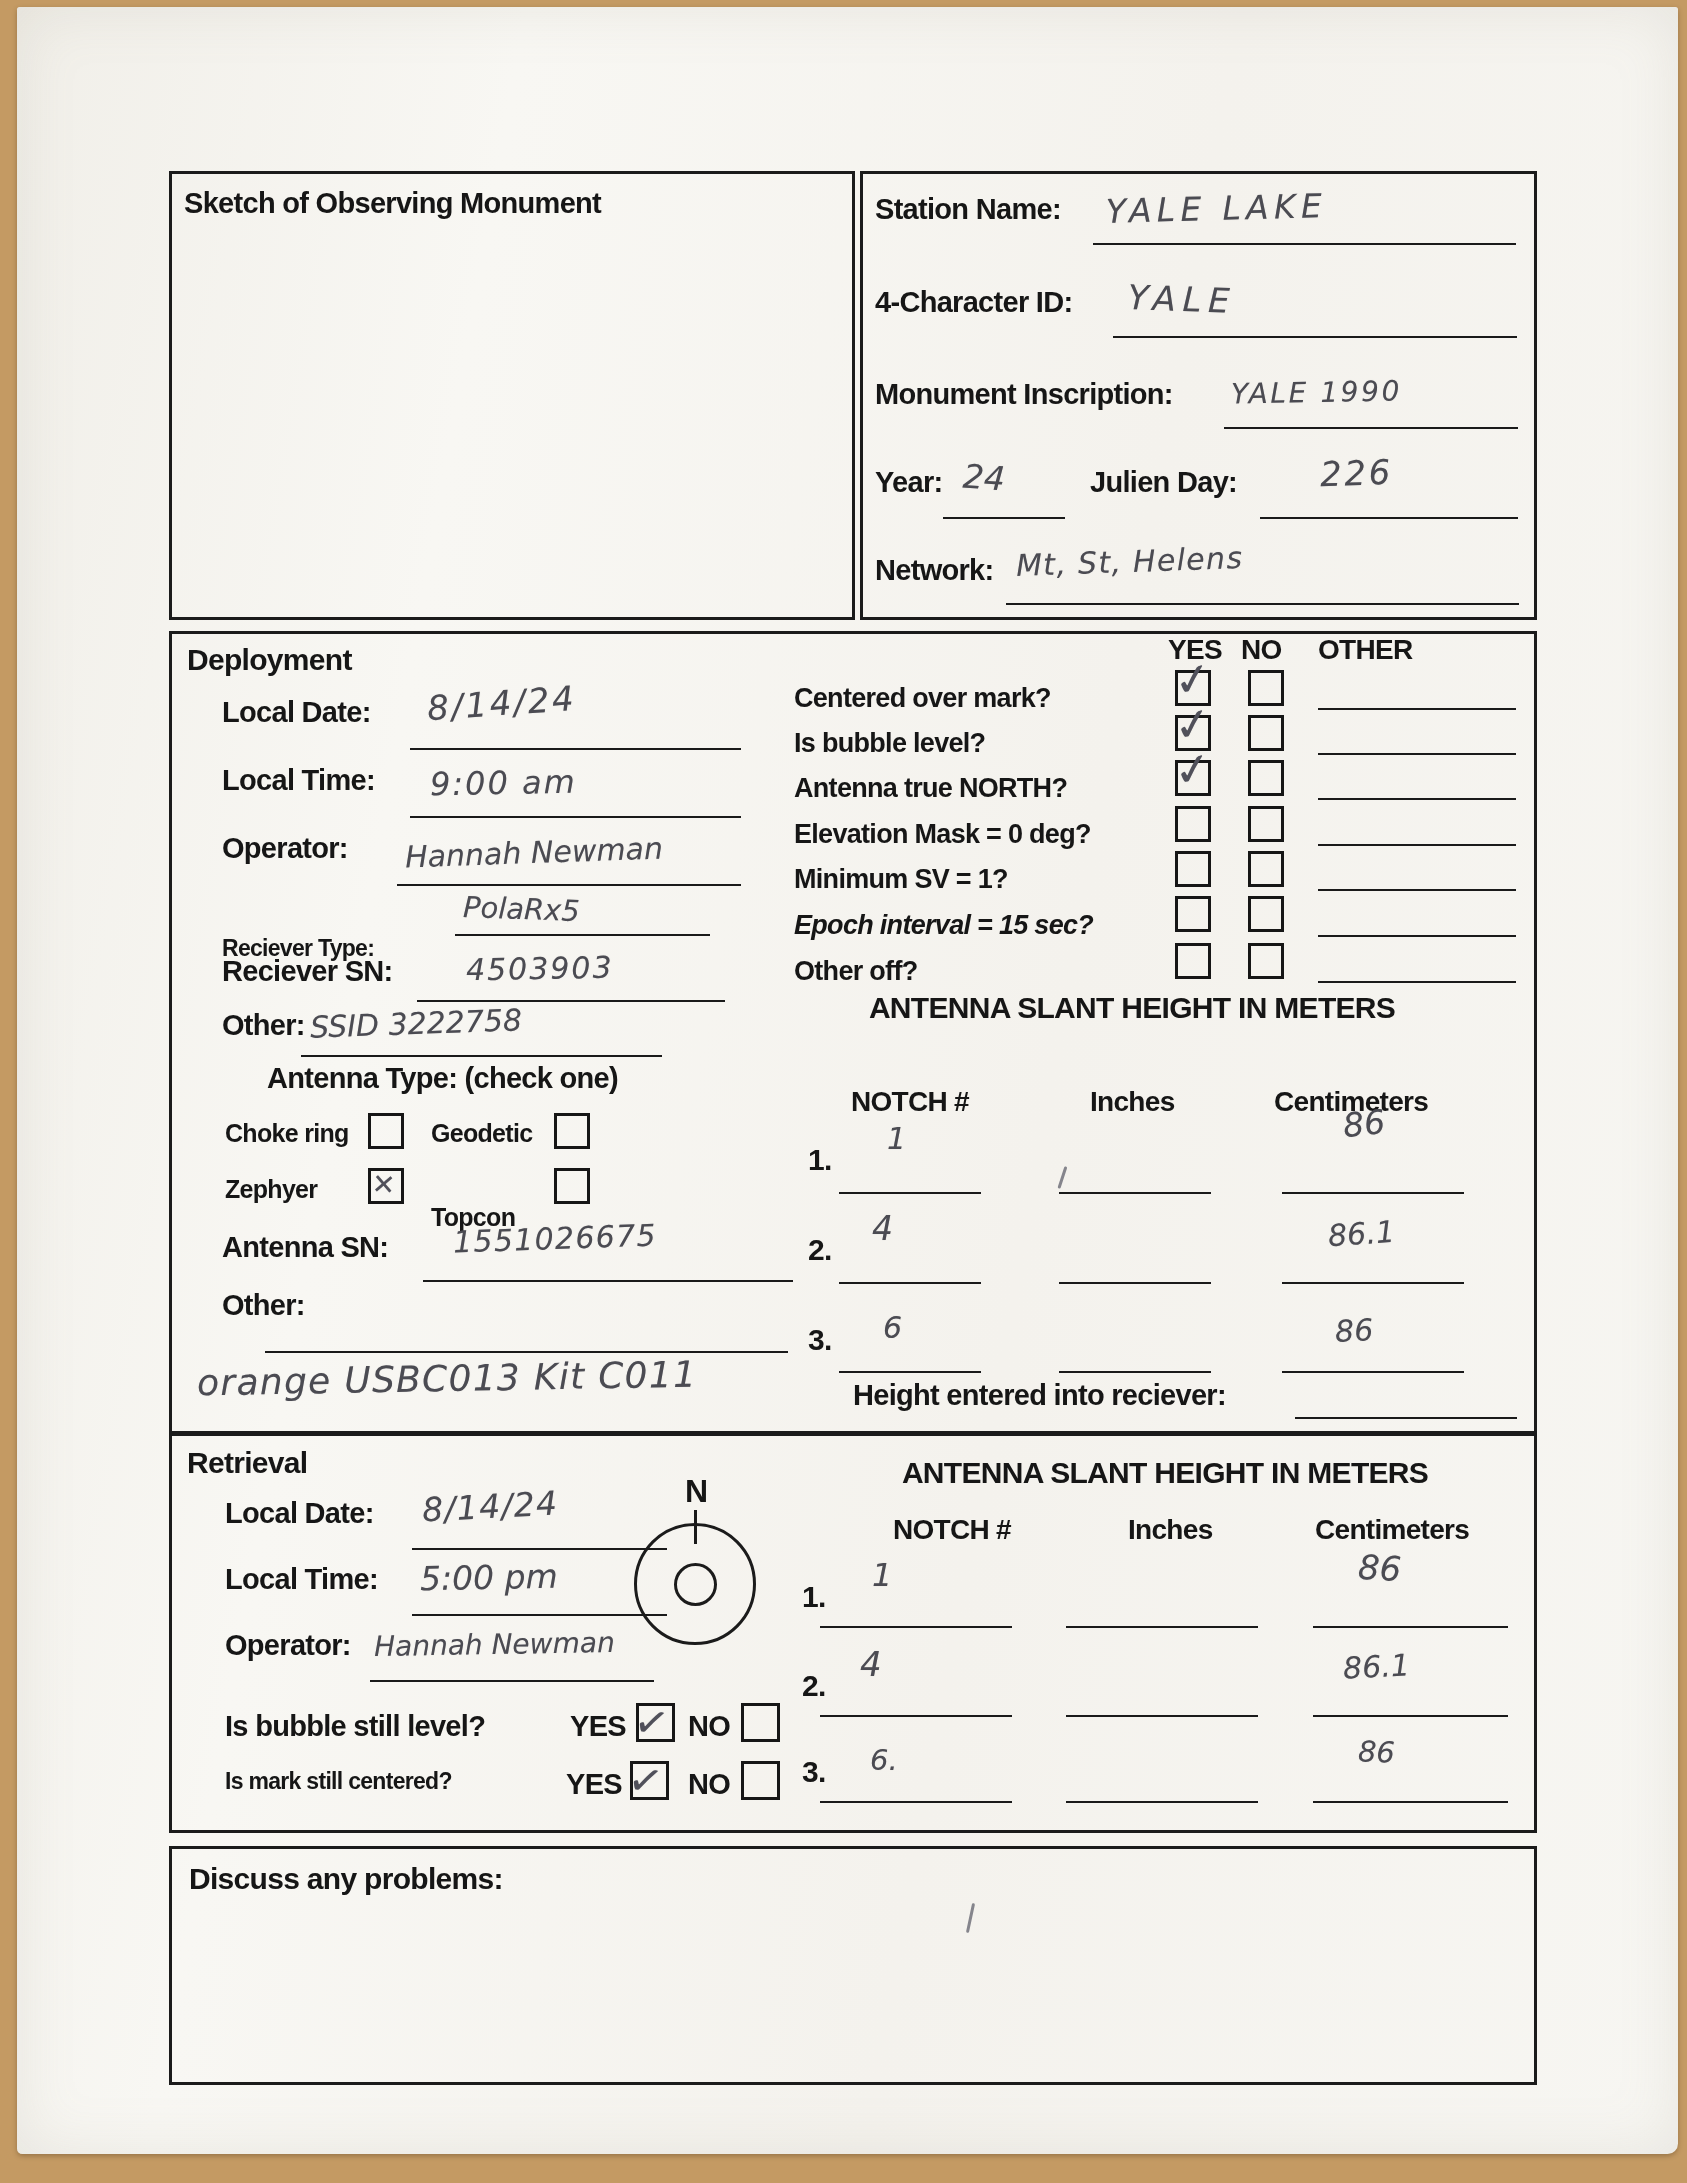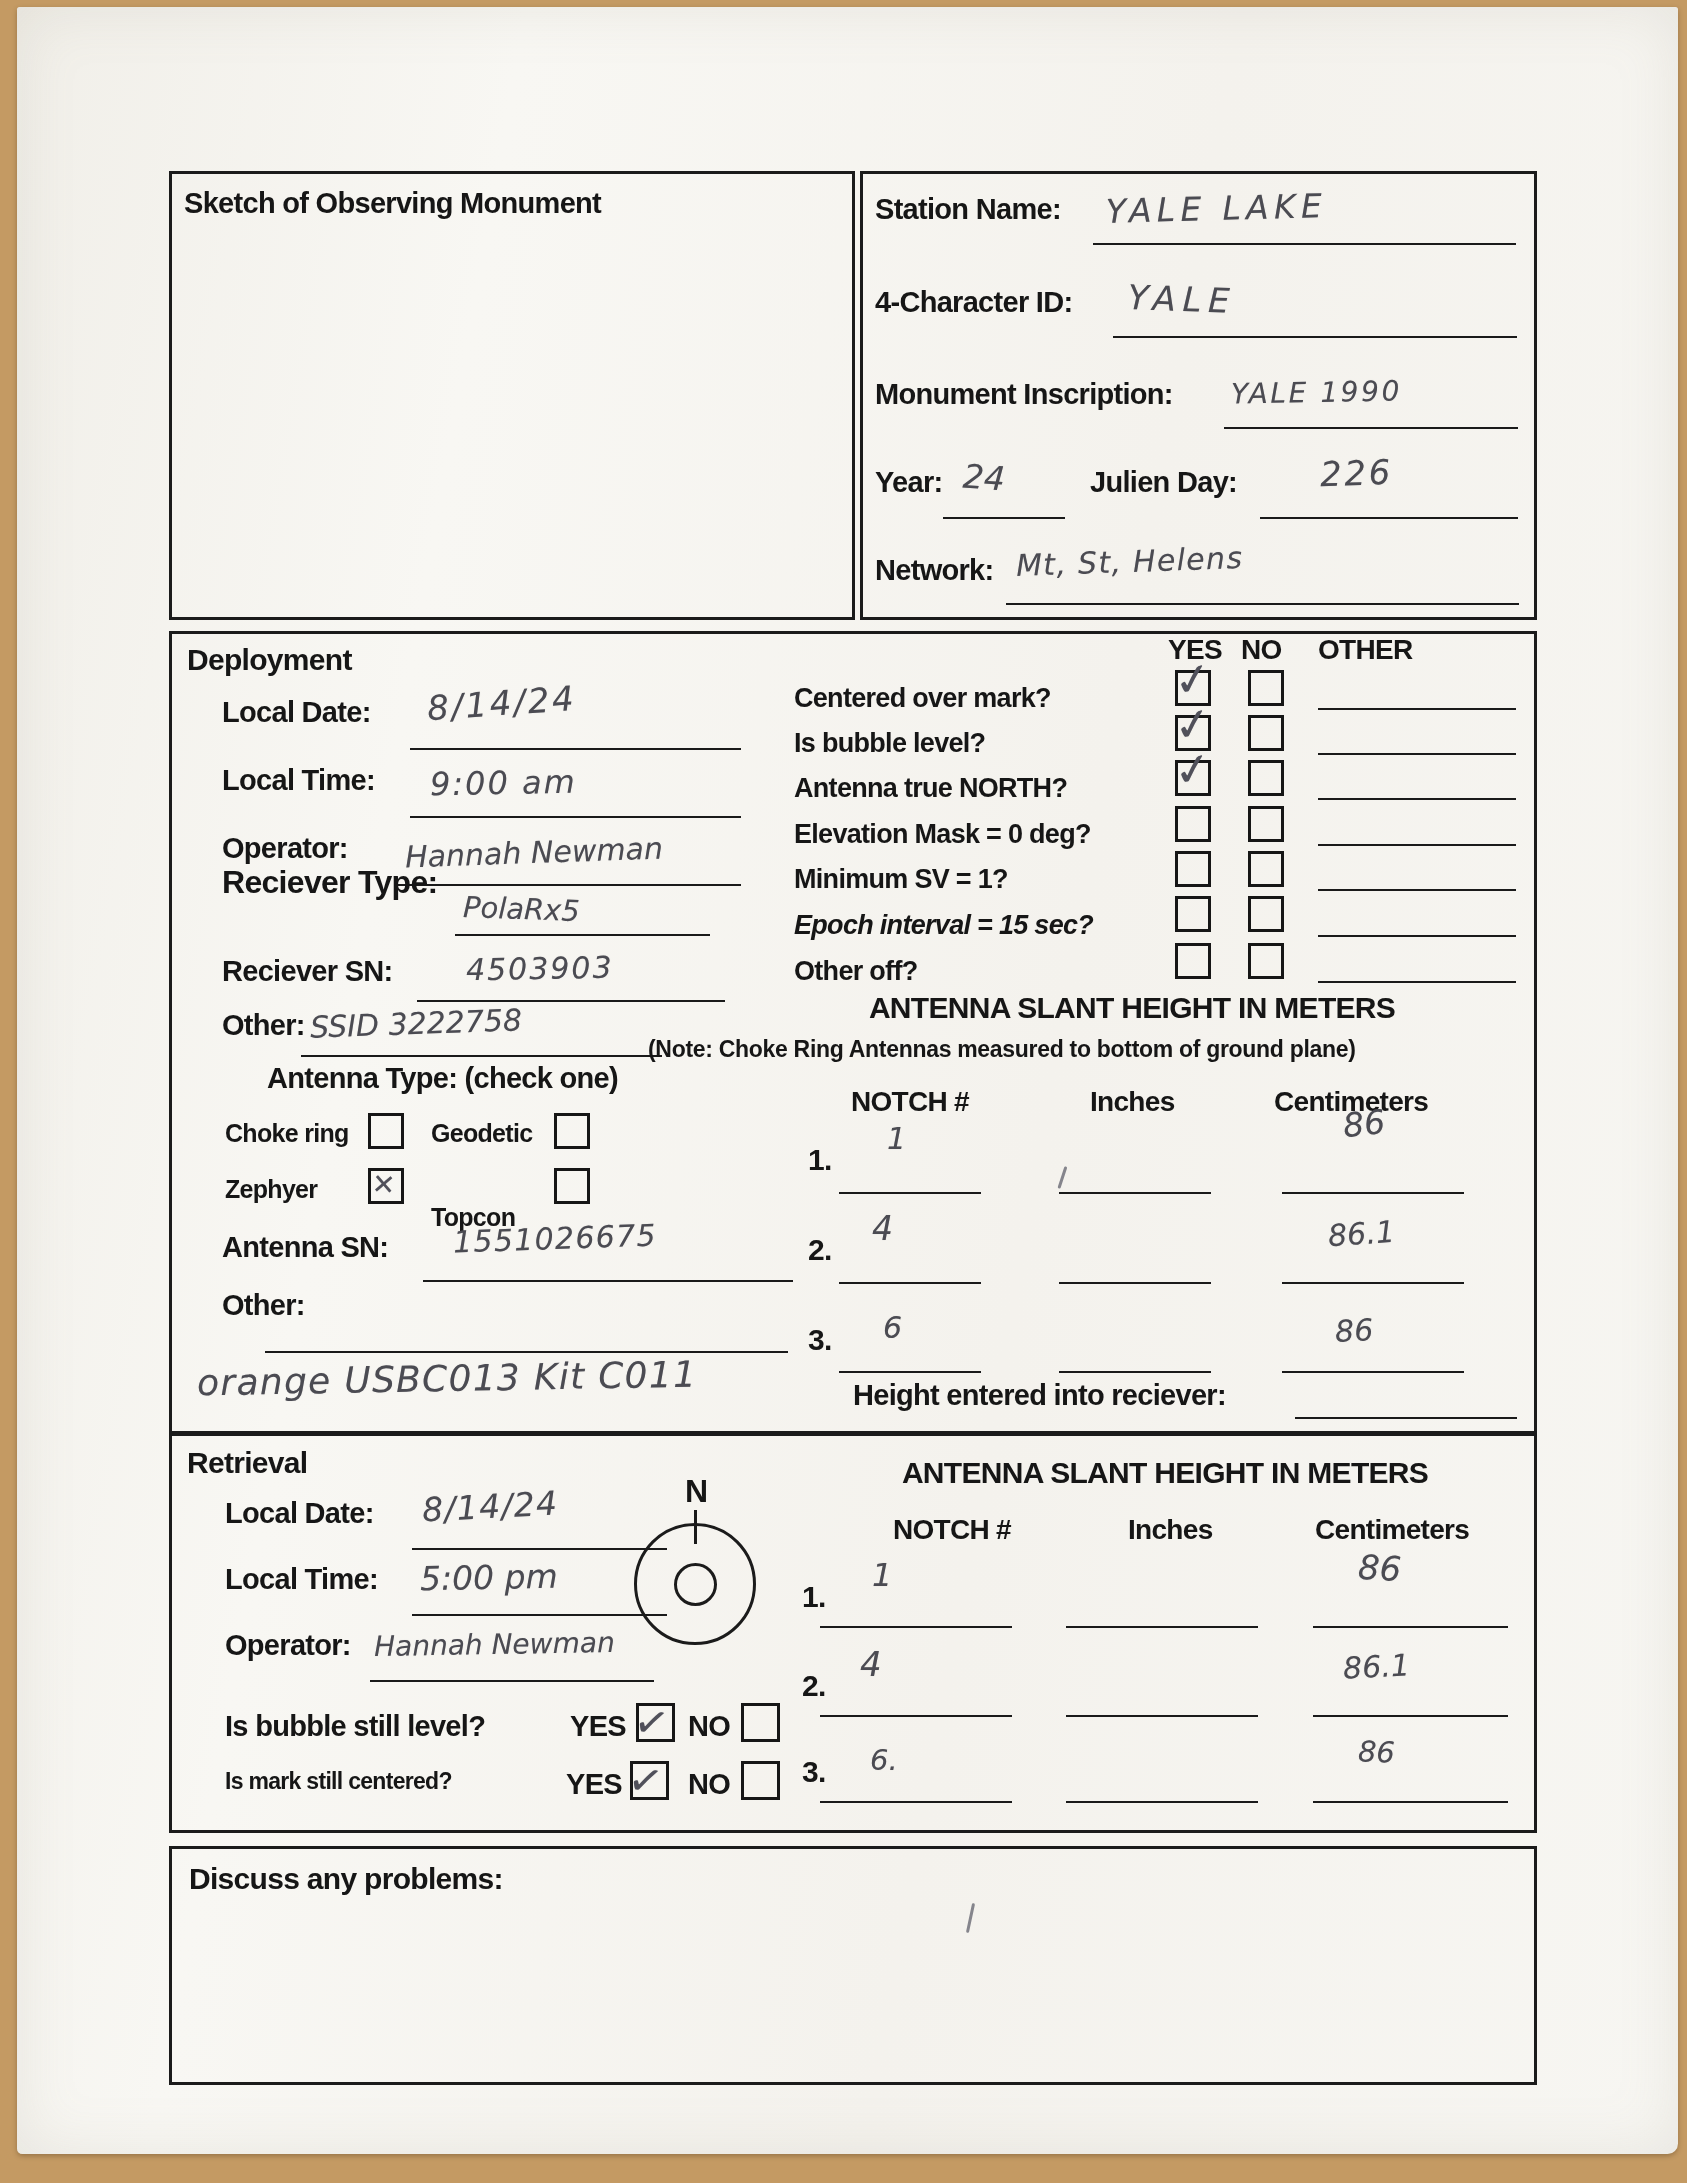--- a/index.html
+++ b/index.html
@@ -68,21 +68,21 @@
   <div class="hw" style="left:427px;top:683px;font-size:34px;letter-spacing:2.6px;transform:rotate(-4deg);">8/14/24</div>
 
   <div class="lbl" style="left:222px;top:764px;font-size:29px;">Local Time:</div>
   <div class="line" style="left:410px;top:816px;width:331px;"></div>
   <div class="hw" style="left:430px;top:764px;font-size:32px;letter-spacing:2px;transform:rotate(-1deg);">9:00 am</div>
 
   <div class="lbl" style="left:222px;top:832px;font-size:29px;">Operator:</div>
   <div class="line" style="left:397px;top:884px;width:344px;"></div>
   <div class="hw" style="left:405px;top:835px;font-size:30px;transform:rotate(-2deg);">Hannah Newman</div>
 
-  <div class="lbl" style="left:222px;top:864px;font-size:32px;text-align:center;">Reciever Type:</div>
+  <div class="lbl" style="left:222px;top:935px;font-size:23px;text-align:center;">Reciever Type:</div>
   <div class="line" style="left:455px;top:934px;width:255px;"></div>
   <div class="hw" style="left:463px;top:892px;font-size:29px;transform:rotate(2deg);">PolaRx5</div>
 
   <div class="lbl" style="left:222px;top:955px;font-size:29px;">Reciever SN:</div>
   <div class="line" style="left:417px;top:1000px;width:308px;"></div>
   <div class="hw" style="left:466px;top:951px;font-size:30px;letter-spacing:2px;transform:rotate(-1deg);">4503903</div>
 
   <div class="lbl" style="left:222px;top:1009px;font-size:29px;">Other:</div>
   <div class="line" style="left:301px;top:1055px;width:361px;"></div>
   <div class="hw" style="left:310px;top:1006px;font-size:30px;transform:rotate(-2deg);">SSID 3222758</div>
@@ -140,21 +140,20 @@
   <div class="checkbox" style="left:1175px;top:896px;width:30px;height:30px;"></div>
   <div class="checkbox" style="left:1248px;top:896px;width:30px;height:30px;"></div>
   <div class="line" style="left:1318px;top:935px;width:198px;"></div>
 
   <div class="lbl" style="left:794px;top:956px;font-size:27px;">Other off?</div>
   <div class="checkbox" style="left:1175px;top:943px;width:30px;height:30px;"></div>
   <div class="checkbox" style="left:1248px;top:943px;width:30px;height:30px;"></div>
   <div class="line" style="left:1318px;top:981px;width:198px;"></div>
 
   <div class="lbl" style="left:801px;top:991px;width:662px;text-align:center;font-size:30px;">ANTENNA SLANT HEIGHT IN METERS</div>
-  <div class="lbl" style="left:648px;top:1036px;font-size:23px;letter-spacing:-0.3px;">(Note: Choke Ring Antennas measured to bottom of ground plane)</div>
 
   <div class="lbl" style="left:851px;top:1086px;font-size:28px;">NOTCH #</div>
   <div class="lbl" style="left:1090px;top:1086px;font-size:28px;">Inches</div>
   <div class="lbl" style="left:1274px;top:1086px;font-size:28px;">Centimeters</div>
 
   <div class="lbl" style="left:808px;top:1143px;font-size:30px;">1.</div>
   <div class="line" style="left:839px;top:1192px;width:142px;"></div>
   <div class="line" style="left:1059px;top:1192px;width:152px;"></div>
   <div class="line" style="left:1282px;top:1192px;width:182px;"></div>
   <div class="hw" style="left:887px;top:1121px;font-size:30px;">1</div>

